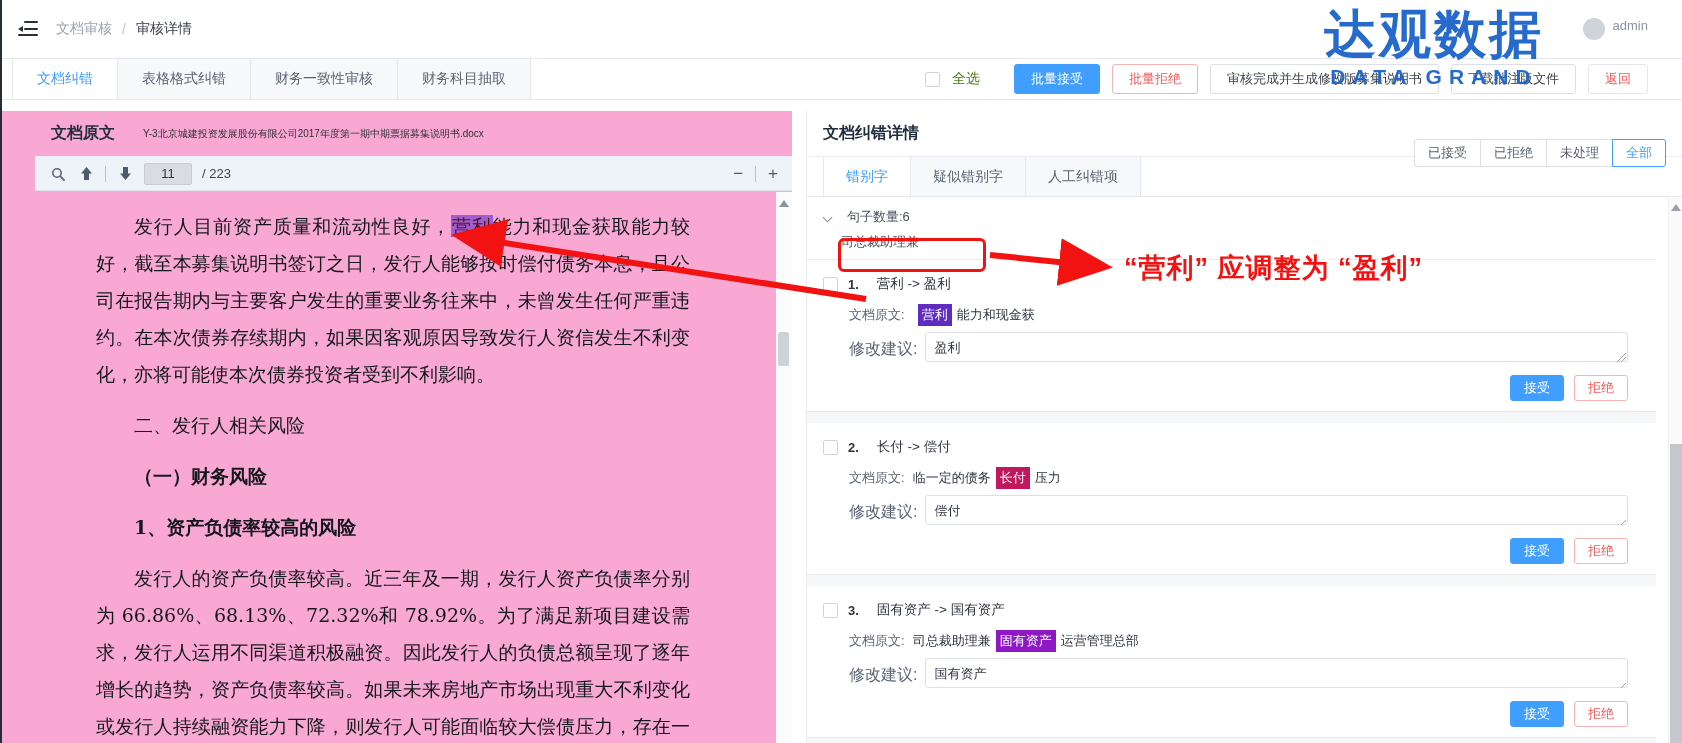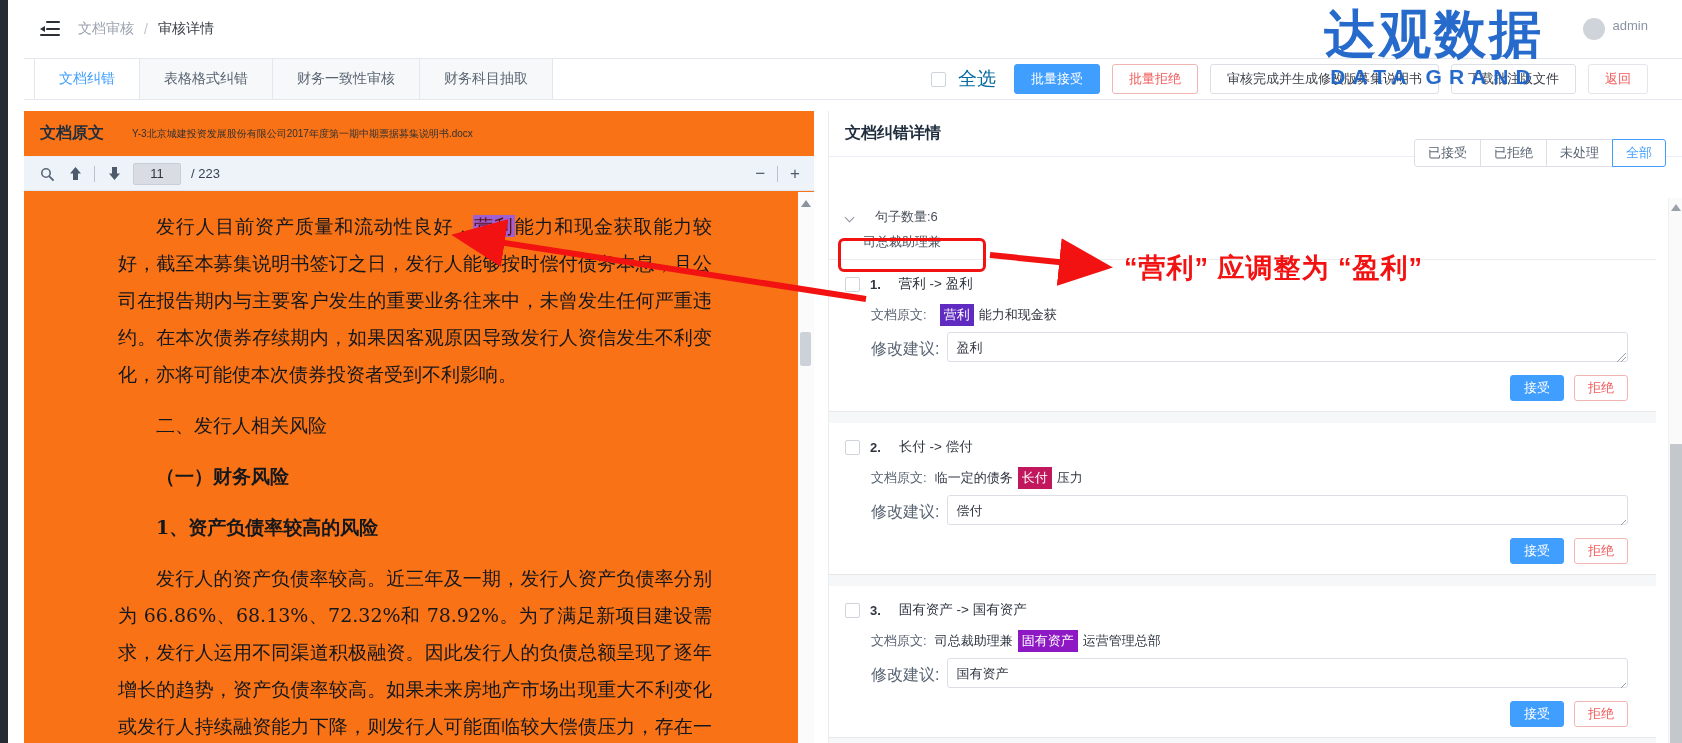--- a/index.html
+++ b/index.html
@@ -1,21 +1,21 @@
 <!DOCTYPE html>
 <html><head>
 <meta charset="utf-8">
 <style>
   * { margin:0; padding:0; box-sizing:border-box; }
   html,body { width:1682px; height:743px; overflow:hidden; background:#fff;
               font-family:"Liberation Sans","DejaVu Sans",sans-serif; color:#303133; }
 
   .left-rail { position:absolute; left:0; top:0; width:8px; height:743px; background:#262b34; }
 
-  .app { position:absolute; left:24px; top:0; right:0; height:743px; background:#fff; }
+  .app { position:absolute; left:2px; top:0; right:0; height:743px; background:#fff; }
 
   
   .top-header { height:58px; display:flex; align-items:center; padding:0 16px; background:#fff; }
   .collapse-icon { width:20px; height:16px; position:relative; cursor:pointer; margin-right:18px; }
   .collapse-icon i { position:absolute; left:6px; right:0; height:2px; background:#2b2f36; border-radius:1px; }
   .collapse-icon i:nth-child(1){ top:1px; left:0; }
   .collapse-icon i:nth-child(2){ top:7px; }
   .collapse-icon i:nth-child(3){ top:13px; left:0; }
   .collapse-icon u { position:absolute; left:0; top:5px; width:0; height:0;
                     border-top:3px solid transparent; border-bottom:3px solid transparent; border-right:5px solid #2b2f36; }
@@ -28,31 +28,31 @@
 
   
   .tabbar { height:42px; border-top:1px solid #e4e7ed; border-bottom:1px solid #e4e7ed;
             display:flex; align-items:stretch; position:relative; background:#fff; padding-left:10px; }
   .m-tab { display:flex; align-items:center; padding:0 24px; font-size:14px; color:#5a6573;
            background:#f7f8fa; border-right:1px solid #e4e7ed; cursor:pointer; }
   .m-tab:first-child { border-left:1px solid #e4e7ed; }
   .m-tab.active { background:#fff; color:#409eff; }
   .tab-actions { position:absolute; right:34px; top:0; height:100%; display:flex; align-items:center; gap:12px; }
   .checkbox { width:15px; height:15px; border:1px solid #cfd4dc; border-radius:2px; background:#fff; cursor:pointer; }
-  .sel-all { font-size:19px; color:#0369a1; margin-right:6px; }
+  .sel-all { font-size:14px; color:#4d7c0f; margin-right:22px; }
   .btn { height:30px; display:inline-flex; align-items:center; padding:0 16px; font-size:13px;
          border-radius:3px; border:1px solid #dcdfe6; background:#fff; cursor:pointer; white-space:nowrap; }
   .btn-primary { background:#409eff; border-color:#409eff; color:#fff; }
   .btn-danger-plain { color:#f25a5a; border-color:#f3b4b4; }
   .btn-plain { color:#3a3f47; }
   .btn-back { color:#f25a5a; border-color:#e3e6eb; }
 
   
   .panels { position:absolute; top:111px; left:0; right:0; bottom:0; }
-  .doc-panel { position:absolute; left:0; top:0; width:790px; bottom:0; background:#f97316; }
+  .doc-panel { position:absolute; left:0; top:0; width:790px; bottom:0; background:#f9a8d4;padding-left:33px; }
   .detail-panel { position:absolute; left:804px; top:0; right:0; bottom:0; background:#fff; border-left:1px solid #e8ebf0; }
 
   .panel-header { height:46px; border-bottom:1px solid #ebeef5; display:flex; align-items:center; padding:0 16px; }
   .panel-title { font-size:16px; color:#1f2d3d; font-weight:700; }
   .doc-filename { font-size:10px; color:#303133; margin-left:28px; }
 
   
   .doc-toolbar { height:34px; background:#eef3fa; border-bottom:1px solid #dfe6ef; display:flex; align-items:center; padding:0 14px; gap:10px; }
   .tb-icon { width:18px; height:18px; display:flex; align-items:center; justify-content:center; cursor:pointer; }
   .tb-sep { width:1px; height:16px; background:#b9c2cf; }
@@ -85,21 +85,21 @@
   .f-btn.active { color:#409eff; border-color:#409eff; position:relative; z-index:2; }
 
   .detail-tabs { height:40px; border-bottom:1px solid #e4e7ed; display:flex; align-items:stretch; padding-left:16px; }
   .d-tab { display:flex; align-items:center; padding:0 22px; font-size:14px; color:#5a6573;
            background:#f7f8fa; border-right:1px solid #e4e7ed; cursor:pointer; }
   .d-tab:first-child { border-left:1px solid #e4e7ed; }
   .d-tab.active { background:#fff; color:#409eff; }
 
   .detail-body { position:absolute; top:87px; left:0; right:26px; bottom:0; overflow:hidden; padding:10px 28px 0 16px; }
 
-  .grp-row { display:flex; align-items:center; gap:20px; font-size:13px; color:#4a515c; }
+  .grp-row { display:flex; align-items:center; gap:14px; font-size:13px; color:#4a515c; }
   .chev { width:10px; height:10px; position:relative; }
   .chev::before { content:""; position:absolute; left:1px; top:2px; width:6px; height:6px;
                   border-right:1.6px solid #8a929c; border-bottom:1.6px solid #8a929c; transform:rotate(45deg); }
   .grp-type { font-size:13px; color:#4a515c; margin:7px 0 8px 18px; }
   .grp-sep { border-top:1px solid #ececee; margin:0 -28px 0 -16px; }
 
   .item { padding-top:11px; }
   .row-change { display:flex; align-items:center; gap:10px; height:26px; }
   .item-no { font-size:13px; font-weight:700; color:#2f3540; }
   .change-text { font-size:13.5px; color:#2f3540; padding:2px 8px; }
@@ -223,20 +223,25 @@
     <div class="detail-panel">
       <div class="panel-header">
         <span class="panel-title">文档纠错详情</span>
         <div class="filter-group">
           <span class="f-btn">已接受</span>
           <span class="f-btn">已拒绝</span>
           <span class="f-btn">未处理</span>
           <span class="f-btn active">全部</span>
         </div>
       </div>
+      <div class="detail-tabs">
+        <div class="d-tab active">错别字</div>
+        <div class="d-tab">疑似错别字</div>
+        <div class="d-tab">人工纠错项</div>
+      </div>
 
       <div class="detail-body">
         <div class="grp-row">
           <span class="chev"></span>
           <span>句子数量:6</span>
         </div>
         <div class="grp-type">司总裁助理兼</div>
         <div class="grp-sep"></div>
 
         <div class="item">

